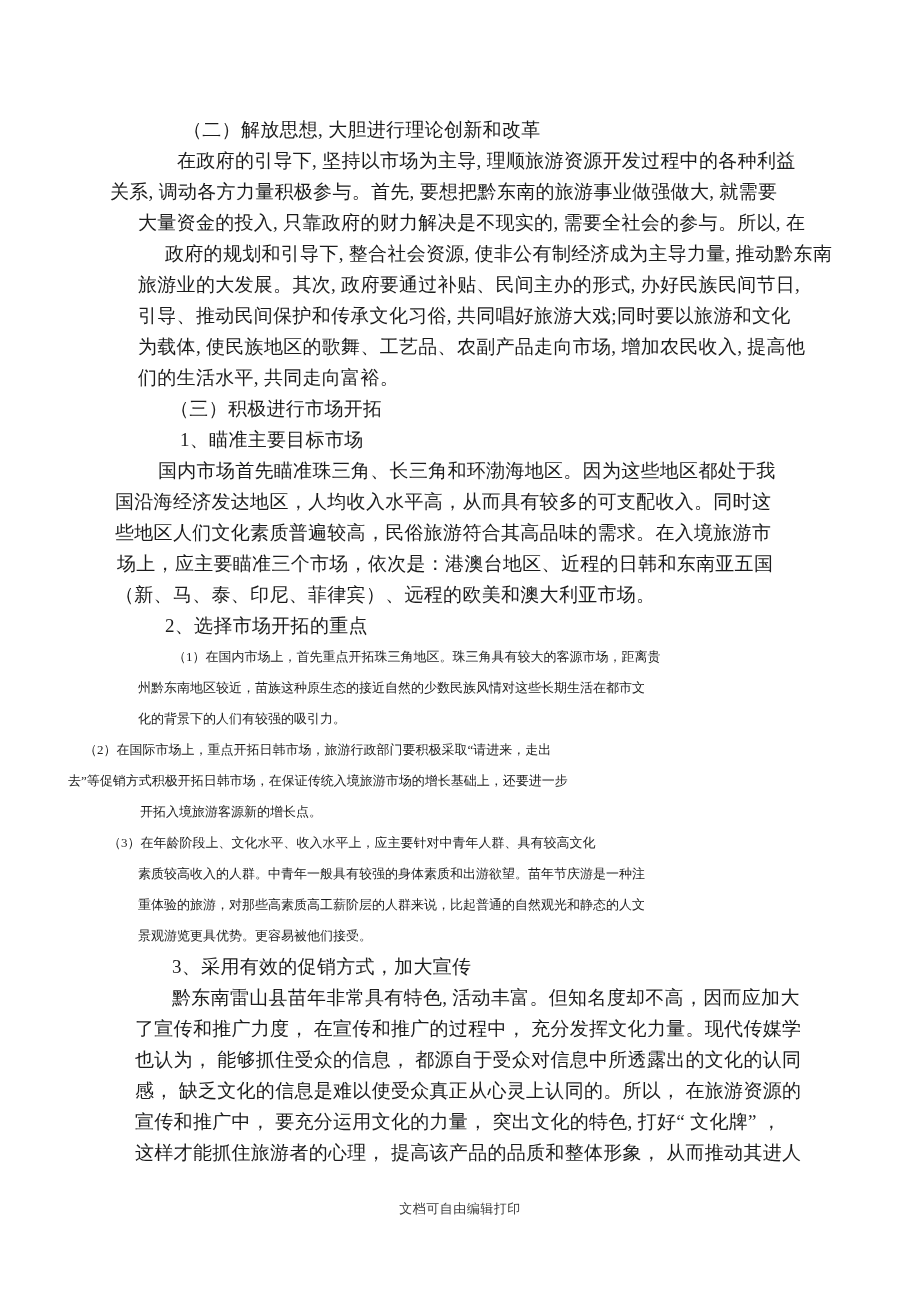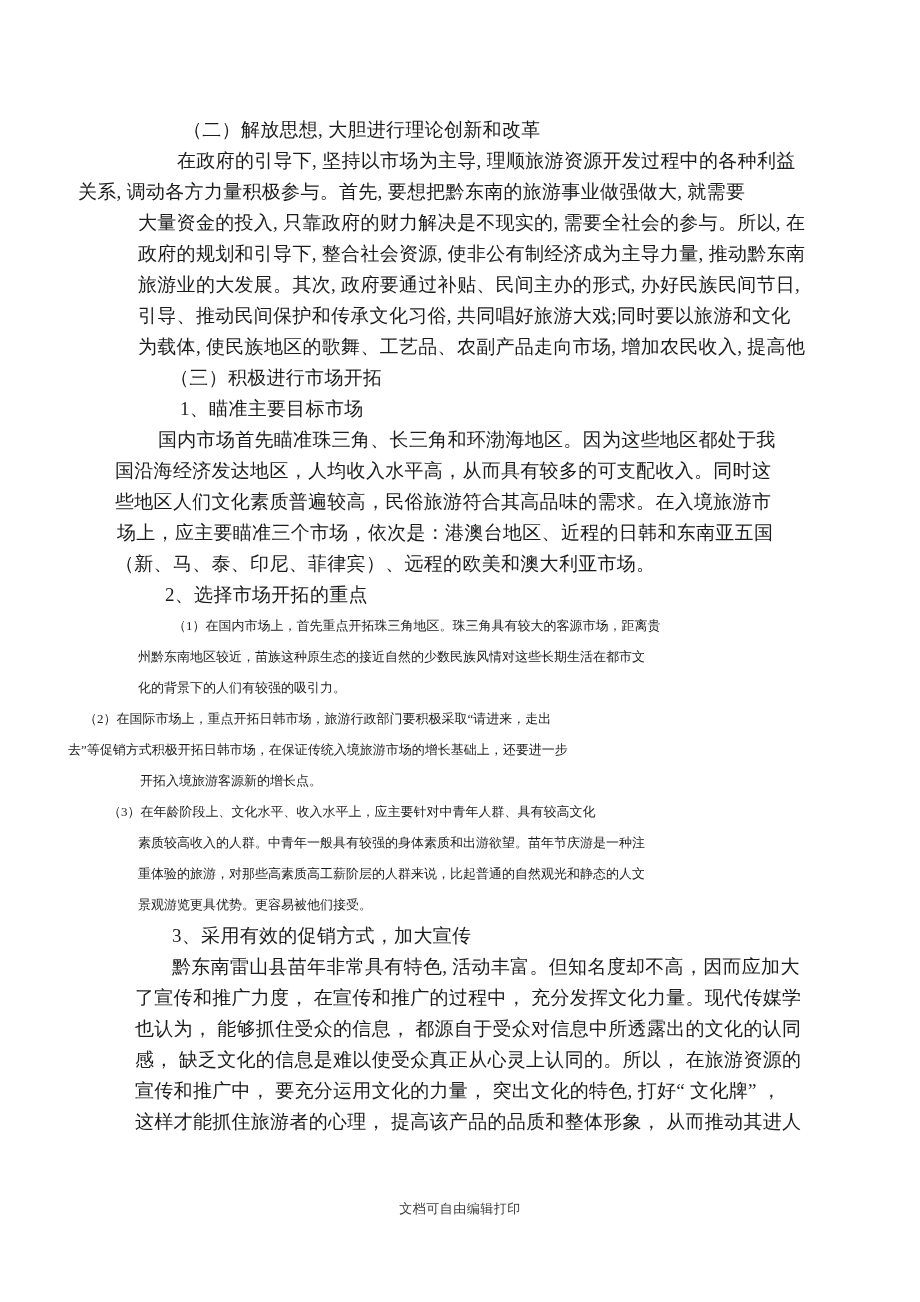--- a/index.html
+++ b/index.html
@@ -38,26 +38,27 @@
     letter-spacing: 0.5px;
   }
 </style>
 </head>
 <body>
 
 <div class="page">
   <div id="text-area">
       <div class="line n" style="padding-left: 183px;">（二）解放思想, 大胆进行理论创新和改革</div>
       <div class="line n" style="padding-left: 177px;">在政府的引导下, 坚持以市场为主导, 理顺旅游资源开发过程中的各种利益</div>
-      <div class="line n" style="padding-left: 78px;">关系, 调动各方力量积极参与。首先, 要想把黔东南的旅游事业做强做大, 就需要</div>
+      <div class="line n" style="padding-left: 110px;">关系, 调动各方力量积极参与。首先, 要想把黔东南的旅游事业做强做大, 就需要</div>
       <div class="line n" style="padding-left: 138px;">大量资金的投入, 只靠政府的财力解决是不现实的, 需要全社会的参与。所以, 在</div>
-      <div class="line n" style="padding-left: 138px;">政府的规划和引导下, 整合社会资源, 使非公有制经济成为主导力量, 推动黔东南</div>
+      <div class="line n" style="padding-left: 138px; margin-left: 27px;">政府的规划和引导下, 整合社会资源, 使非公有制经济成为主导力量, 推动黔东南</div>
       <div class="line n" style="padding-left: 138px;">旅游业的大发展。其次, 政府要通过补贴、民间主办的形式, 办好民族民间节日,</div>
       <div class="line n" style="padding-left: 138px;">引导、推动民间保护和传承文化习俗, 共同唱好旅游大戏;同时要以旅游和文化</div>
       <div class="line n" style="padding-left: 138px;">为载体, 使民族地区的歌舞、工艺品、农副产品走向市场, 增加农民收入, 提高他</div>
+      <div class="line n" style="padding-left: 138px;">们的生活水平, 共同走向富裕。</div>
       <div class="line n" style="padding-left: 170px;">（三）积极进行市场开拓</div>
       <div class="line n" style="padding-left: 180px;">1、瞄准主要目标市场</div>
       <div class="line n" style="padding-left: 158px;">国内市场首先瞄准珠三角、长三角和环渤海地区。因为这些地区都处于我</div>
       <div class="line n" style="padding-left: 115px;">国沿海经济发达地区，人均收入水平高，从而具有较多的可支配收入。同时这</div>
       <div class="line n" style="padding-left: 115px;">些地区人们文化素质普遍较高，民俗旅游符合其高品味的需求。在入境旅游市</div>
       <div class="line n" style="padding-left: 117px;">场上，应主要瞄准三个市场，依次是：港澳台地区、近程的日韩和东南亚五国</div>
       <div class="line n" style="padding-left: 115px;">（新、马、泰、印尼、菲律宾）、远程的欧美和澳大利亚市场。</div>
       <div class="line n" style="padding-left: 165px;">2、选择市场开拓的重点</div>
       <div class="line s" style="padding-left: 173px;">（1）在国内市场上，首先重点开拓珠三角地区。珠三角具有较大的客源市场，距离贵</div>
       <div class="line s" style="padding-left: 138px;">州黔东南地区较近，苗族这种原生态的接近自然的少数民族风情对这些长期生活在都市文</div>

